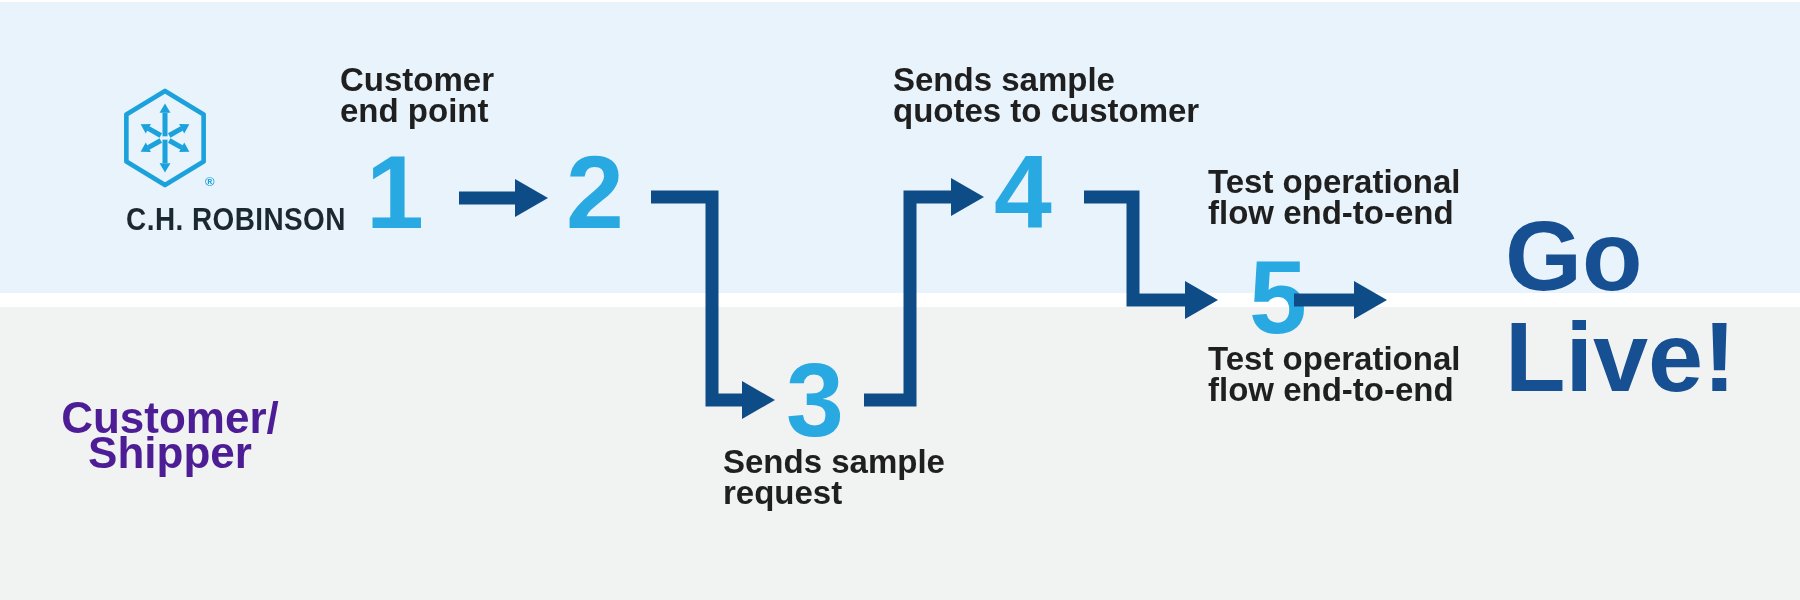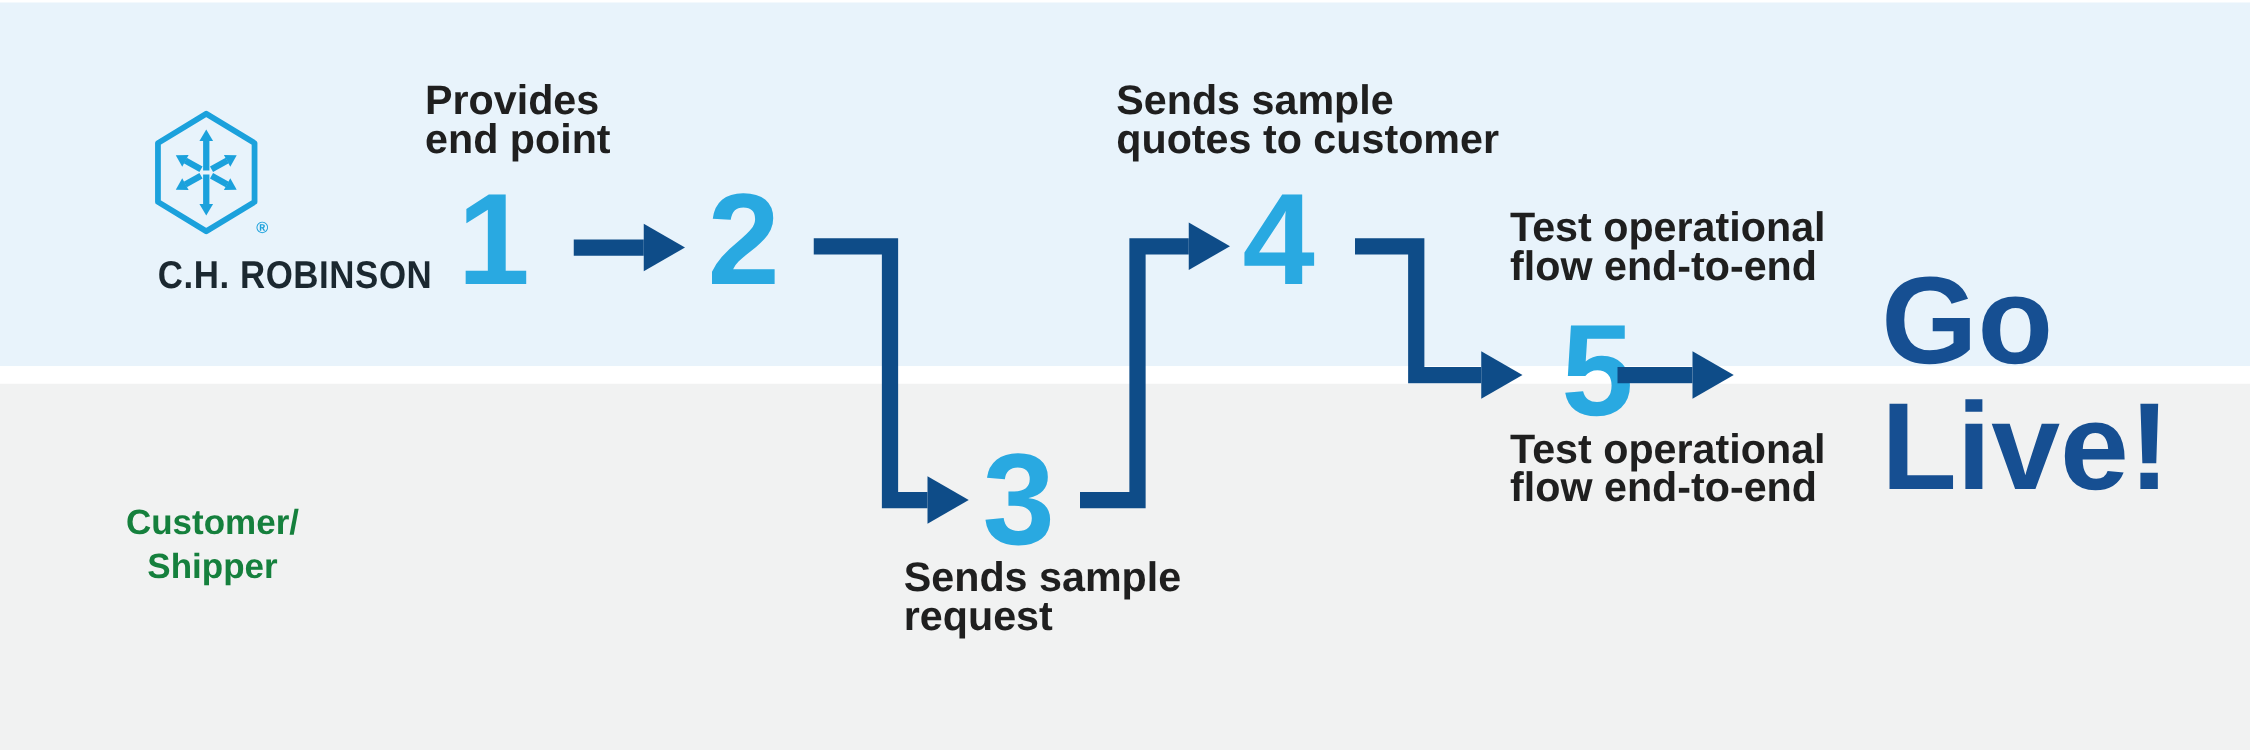--- a/index.html
+++ b/index.html
@@ -27,22 +27,22 @@
     line-height:1;
   }
   #go-live{
     position:absolute;left:1505px;top:205px;
     font-size:99px;line-height:101px;font-weight:700;
     color:#164f92;
   }
   #customer-label{
     position:absolute;left:20px;top:400px;width:300px;
     text-align:center;
-    font-size:28px;line-height:35px;font-weight:700;
-    color:#15803d;
+    font-size:44px;line-height:35px;font-weight:700;
+    color:#4c1d95;
   }
   #logo{position:absolute;left:123px;top:86px;}
   #logo-icon{position:absolute;left:0;top:0;}
   #logo-reg{
     position:absolute;left:82px;top:88px;
     font-size:13px;color:#1ba1dc;font-weight:700;
   }
   #logo-wordmark{
     position:absolute;left:-67px;top:116px;width:360px;
     text-align:center;
@@ -83,21 +83,21 @@
         <polygon points="21,76.5 33.2,76.7 27.1,65.4"></polygon>
       </g>
     </svg>
     <span id="logo-reg">®</span>
     <div id="logo-wordmark">C.H. ROBINSON</div>
   </div>
 
   <div id="customer-label" class="multiline">Customer/
 Shipper</div>
 
-  <div class="step-label multiline" style="left:340px;top:64px;">Provides
+  <div class="step-label multiline" style="left:340px;top:64px;">Customer
 end point</div>
   <div class="step-label multiline" style="left:723px;top:446px;">Sends sample
 request</div>
   <div class="step-label multiline" style="left:893px;top:64px;">Sends sample
 quotes to customer</div>
   <div class="step-label multiline" style="left:1208px;top:166px;">Test operational
 flow end-to-end</div>
   <div class="step-label multiline" style="left:1208px;top:343px;">Test operational
 flow end-to-end</div>
 

